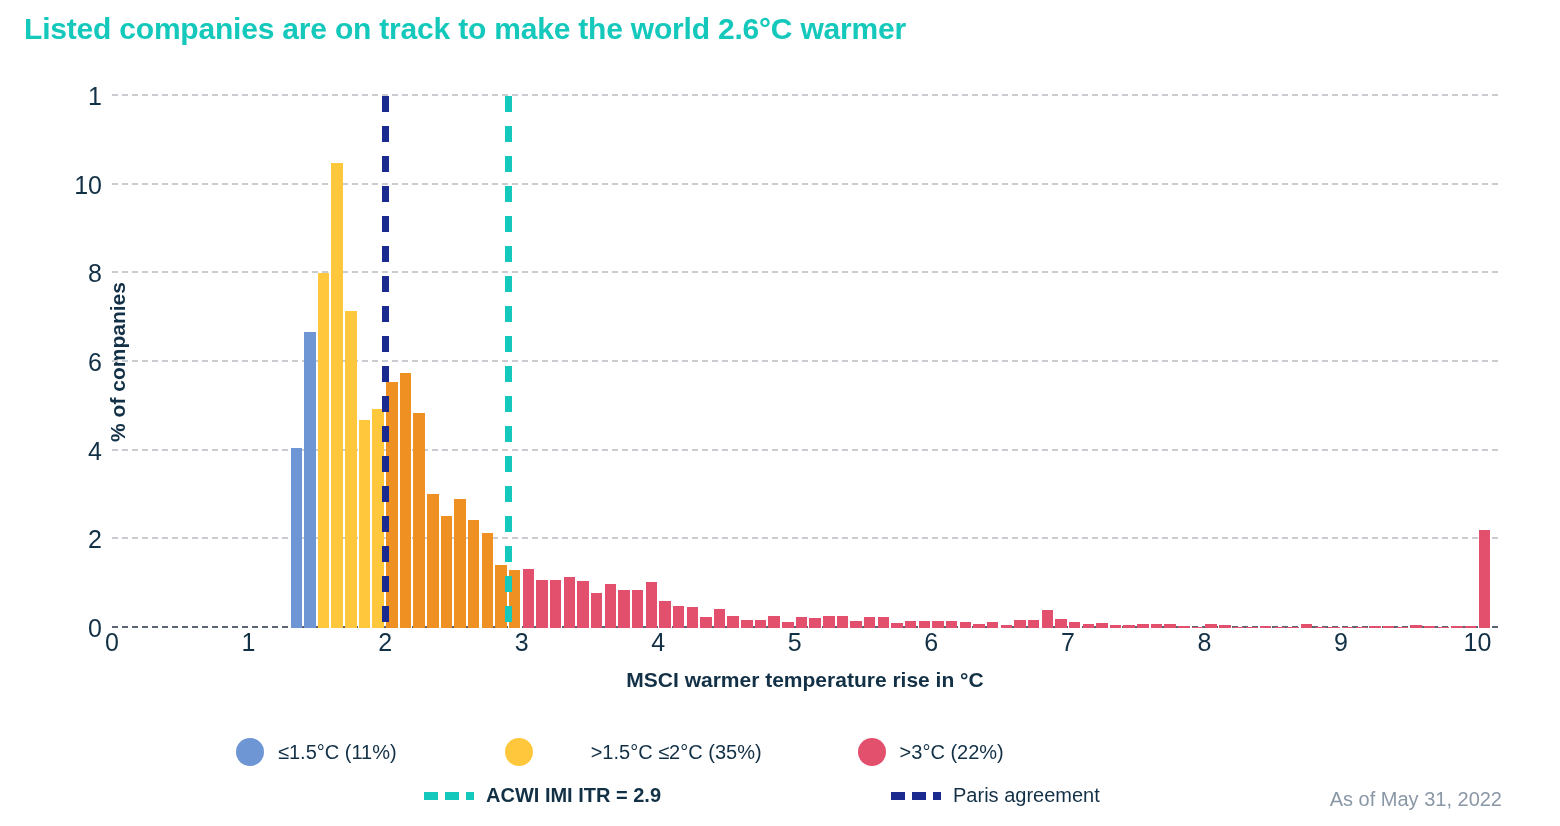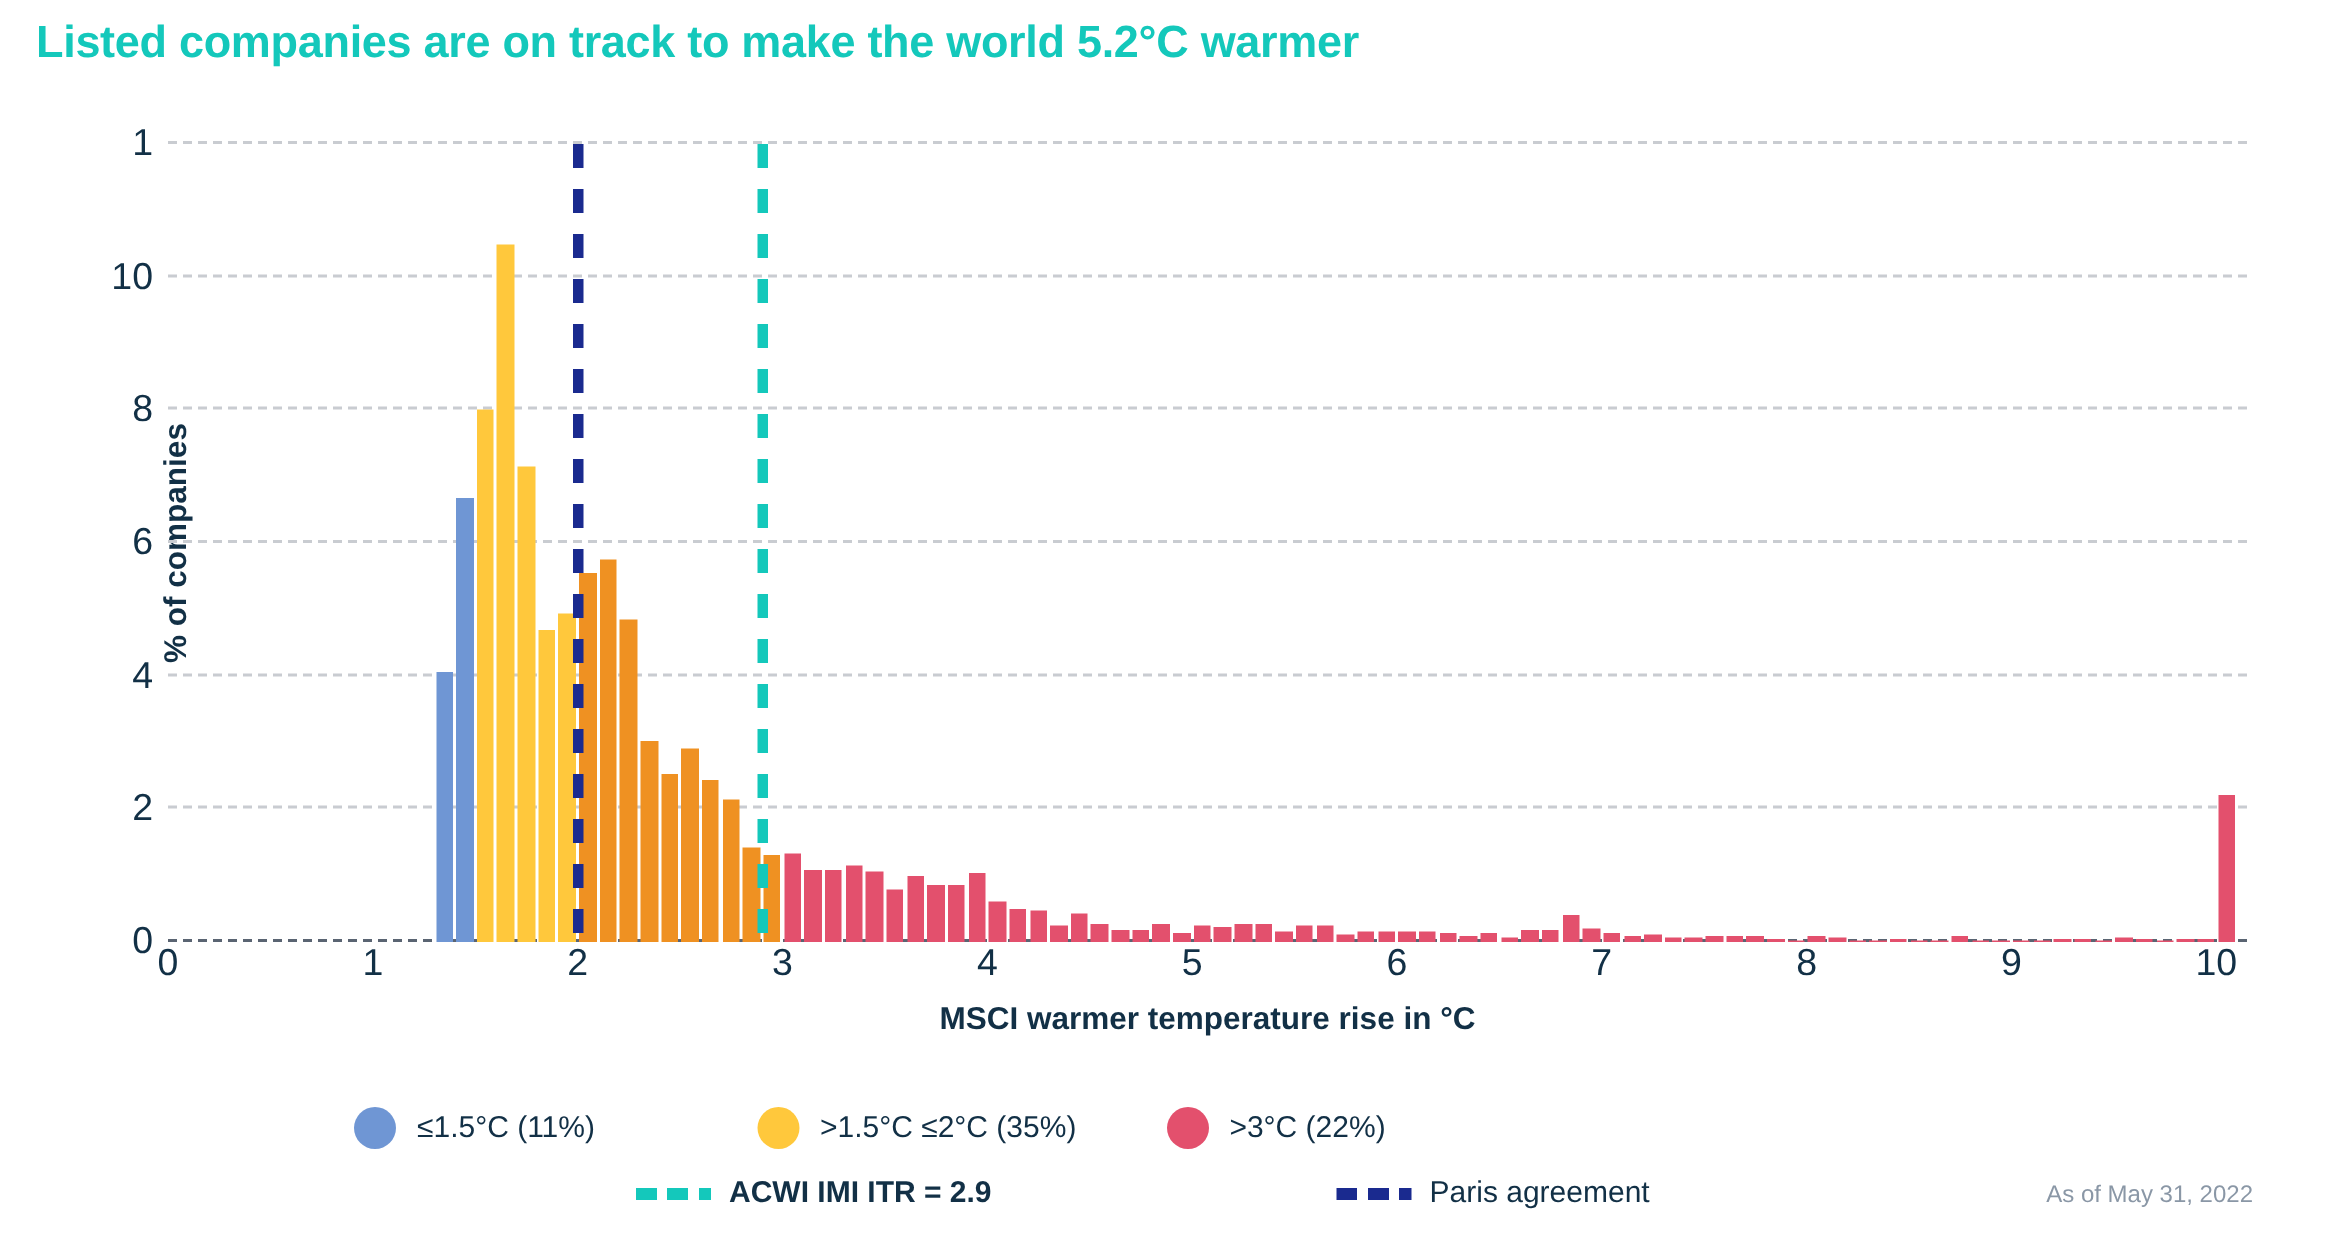--- a/index.html
+++ b/index.html
@@ -149,21 +149,21 @@
     height: 28px;
     border-radius: 50%;
     flex: none;
     margin-right: 14px;
   }
   .legend-label {
     font-size: 20px;
     color: #123046;
   }
   .lg-1 { margin-right: 108px; }
-  .lg-2 { margin-right: 60px; }
+  .lg-2 { margin-right: 96px; gap: 44px; }
   .lg-3 { margin-right: 108px; }
 
   #legend-row-2 {
     position: absolute;
     left: 424px;
     top: 784px;
     width: 800px;
     display: flex;
     align-items: center;
   }
@@ -176,30 +176,30 @@
       to right,
       currentColor 0px, currentColor 14px,
       transparent 14px, transparent 21px);
   }
   .lg-line-1 { margin-right: 230px; font-weight: bold; }
 
   #as-of-note {
     position: absolute;
     right: 58px;
     top: 788px;
-    font-size: 16px;
+    font-size: 20px;
     color: #8a97a6;
     white-space: nowrap;
     margin-left: 11px;
   }
 </style>
 </head>
 <body>
 
-<div id="chart-title">Listed companies are on track to make the world 5.2°C warmer</div>
+<div id="chart-title">Listed companies are on track to make the world 2.6°C warmer</div>
 
 <div id="plot-area">
   <div id="y-axis-label">% of companies</div>
   <div id="gridlines">
       <div class="gridline baseline" style="bottom: 0px;"></div>
       <div class="gridline" style="bottom: 88.6667px;"></div>
       <div class="gridline" style="bottom: 177.333px;"></div>
       <div class="gridline" style="bottom: 266px;"></div>
       <div class="gridline" style="bottom: 354.667px;"></div>
       <div class="gridline" style="bottom: 443.333px;"></div>

